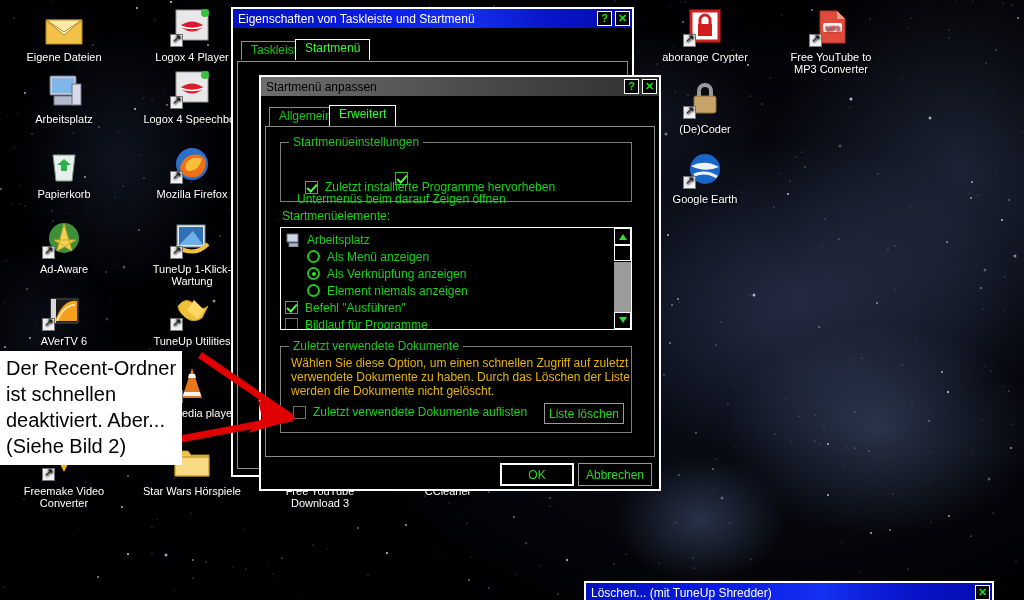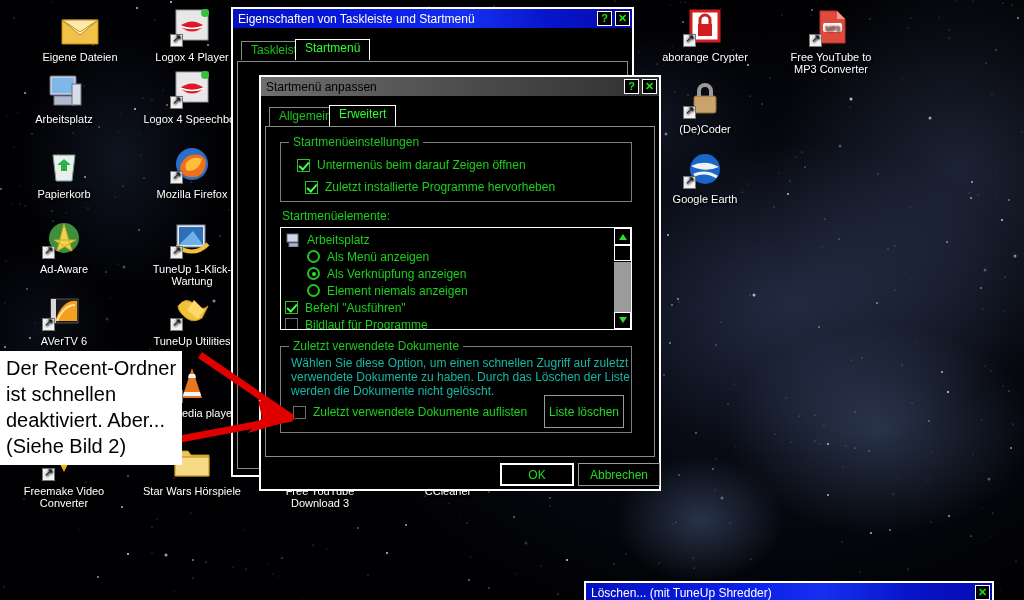--- a/index.html
+++ b/index.html
@@ -90,21 +90,21 @@
 
   
   .group { position:absolute; border:1px solid #7d7d7d; }
   .group > .glabel {
     position:absolute; top:-8px; left:8px; padding:0 4px;
     background:#000; color:#1fc81f; font-size:12px; white-space:nowrap;
   }
 
   
   .lbl-green { color:#19d219; font-size:12px; }
-  .lbl-olive { color:#14b8a6; font-size:12px; line-height:14px; }
+  .lbl-olive { color:#eab308; font-size:12px; line-height:14px; }
 
   .cb-row { position:absolute; display:flex; align-items:center; gap:7px; }
   .checkbox {
     width:13px; height:13px; border:1px solid #23c423; background:#000;
     position:relative; flex:none; cursor:pointer;
   }
   .checkbox.off { border-color:#6d6d6d; }
   .checkbox.on::after{
     content:""; position:absolute; left:3px; top:0px; width:4px; height:8px;
     border:solid #4dff4d; border-width:0 2px 2px 0; transform:rotate(42deg);
@@ -627,21 +627,21 @@
       <circle cx="554" cy="72" r="1" fill="#ffffff" opacity="0.48"></circle>
       <circle cx="425" cy="496" r="0.6" fill="#ffffff" opacity="0.62"></circle>
       <circle cx="520" cy="88" r="1" fill="#ffffff" opacity="0.39"></circle>
       <circle cx="67" cy="374" r="0.6" fill="#9fb4d8" opacity="0.90"></circle>
       <circle cx="533" cy="124" r="1.5" fill="#cfe0ff" opacity="0.90"></circle>
       <circle cx="388" cy="486" r="0.6" fill="#9fb4d8" opacity="0.41"></circle>
     </svg>
 </div>
 
 <div id="icon-layer">
-    <div class="dicon" style="left: 28px; top: 6px;">
+    <div class="dicon" style="left: 12px; top: 6px;">
       <span class="glyph">
         <svg class="ic" viewBox="0 0 44 42">
           <path d="M4 14 h36 v24 h-36 z" fill="#f2c14a" stroke="#b58b17"></path>
           <path d="M4 14 L22 29 L40 14" fill="#fff8e0" stroke="#b58b17"></path>
           <path d="M4 14 h36 l-18 12 z" fill="#ffe9a8" stroke="#b58b17"></path>
         </svg>
       </span>
       <span class="lbl">Eigene Dateien</span>
     </div>
     <div class="dicon" style="left: 140px; top: 6px;">
@@ -869,21 +869,21 @@
   <div class="tabstrip" style="margin-top:9px;">
     <div class="tab" style="left:8px;">Allgemein</div>
     <div class="tab sel" style="left:68px;">Erweitert</div>
   </div>
 
   <div class="tabpage" style="top:49px; height:331px;">
 
     <div class="group" style="left:14px; top:15px; width:352px; height:60px;">
       <span class="glabel">Startmenüeinstellungen</span>
 
-      <div class="cb-row" style="left:16px; top:15px;">
+      <div class="cb-row" style="left:16px; top:29px;flex-direction:column;">
         <span class="checkbox on"></span>
         <span class="lbl-green">Untermenüs beim darauf Zeigen öffnen</span>
       </div>
       <div class="cb-row" style="left:24px; top:37px;">
         <span class="checkbox on"></span>
         <span class="lbl-green">Zuletzt installierte Programme hervorheben</span>
       </div>
     </div>
 
     <div style="position:absolute; left:16px; top:82px;" class="lbl-green">Startmenüelemente:</div>
@@ -940,26 +940,26 @@
         <div class="lbl-olive">Wählen Sie diese Option, um einen schnellen Zugriff auf zuletzt</div>
         <div class="lbl-olive">verwendete Dokumente zu haben. Durch das Löschen der Liste</div>
         <div class="lbl-olive">werden die Dokumente nicht gelöscht.</div>
       </div>
 
       <div class="cb-row" style="left:12px; top:58px;">
         <span class="checkbox off"></span>
         <span class="lbl-green">Zuletzt verwendete Dokumente auflisten</span>
       </div>
 
-      <div class="btn" style="position:absolute; left:263px; top:48px; width:80px; height:33px;">Liste löschen</div>
+      <div class="btn" style="position:absolute; left:263px; top:56px; width:80px; height:21px;">Liste löschen</div>
     </div>
   </div>
 
   <div class="btn default" style="position:absolute; left:239px; top:386px; width:74px; height:23px;">OK</div>
-  <div class="btn" style="position:absolute; left:317px; top:386px; width:82px; height:23px;">Abbrechen</div>
+  <div class="btn" style="position:absolute; left:317px; top:386px; width:74px; height:23px;">Abbrechen</div>
 </div>
 
 <svg id="arrow" width="1024" height="600">
   <g>
     <path d="M 200 355 L 292 418" stroke="#e00000" stroke-width="7" fill="none"></path>
     <path d="M 175 440 L 292 418" stroke="#e00000" stroke-width="7" fill="none"></path>
     <path d="M 296 419 L 258 400 L 262 418 L 248 433 Z" fill="#e00000"></path>
   </g>
 </svg>
 

